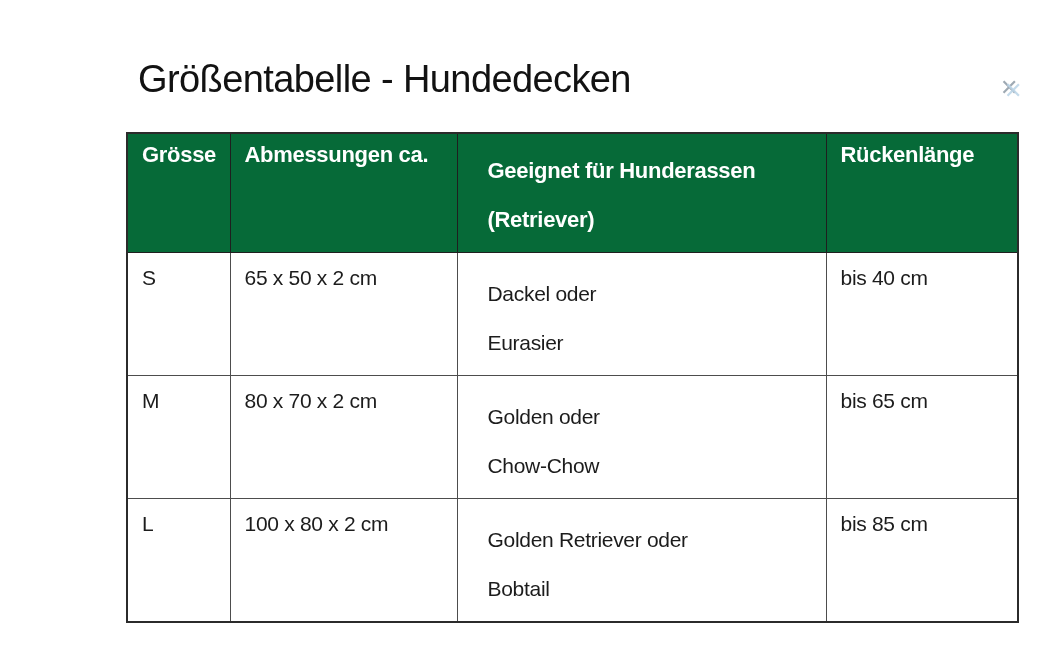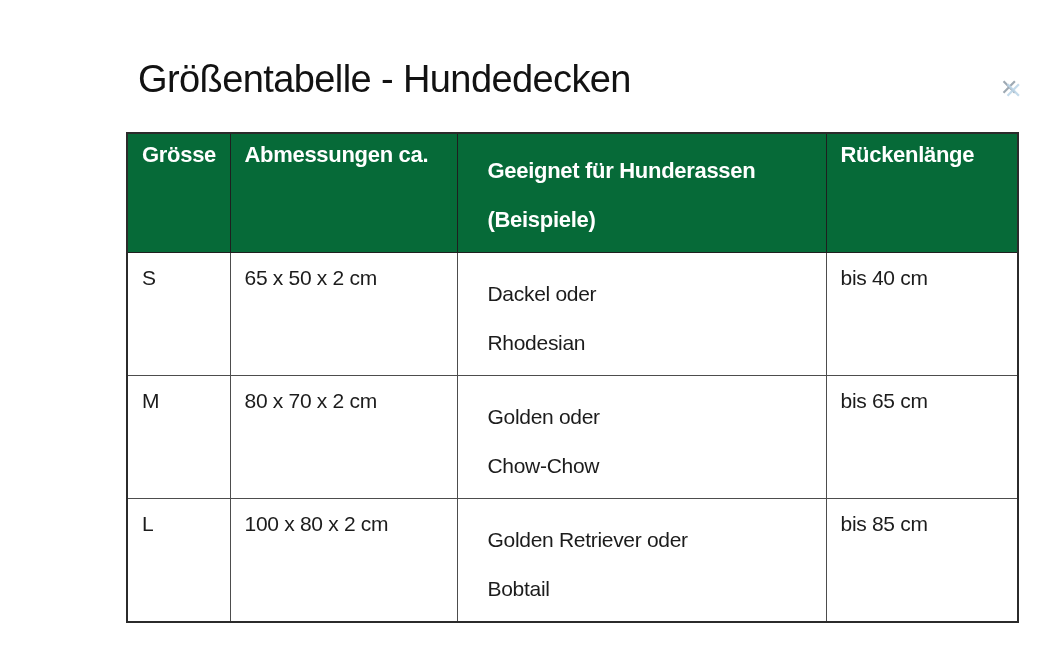--- a/index.html
+++ b/index.html
@@ -87,32 +87,32 @@
     <col style="width:227px">
     <col style="width:369px">
     <col style="width:192px">
   </colgroup>
   <thead>
     <tr>
       <th>Grösse</th>
       <th>Abmessungen ca.</th>
       <th>
         <span class="cell-line">Geeignet für Hunderassen</span>
-        <span class="cell-line">(Beispiele)</span>
+        <span class="cell-line">(Retriever)</span>
       </th>
       <th>Rückenlänge</th>
     </tr>
   </thead>
   <tbody>
     <tr>
       <td>S</td>
       <td>65 x 50 x 2 cm</td>
       <td>
         <span class="cell-line">Dackel oder</span>
-        <span class="cell-line">Rhodesian</span>
+        <span class="cell-line">Eurasier</span>
       </td>
       <td>bis 40 cm</td>
     </tr>
     <tr>
       <td>M</td>
       <td>80 x 70 x 2 cm</td>
       <td>
         <span class="cell-line">Golden oder</span>
         <span class="cell-line">Chow-Chow</span>
       </td>

